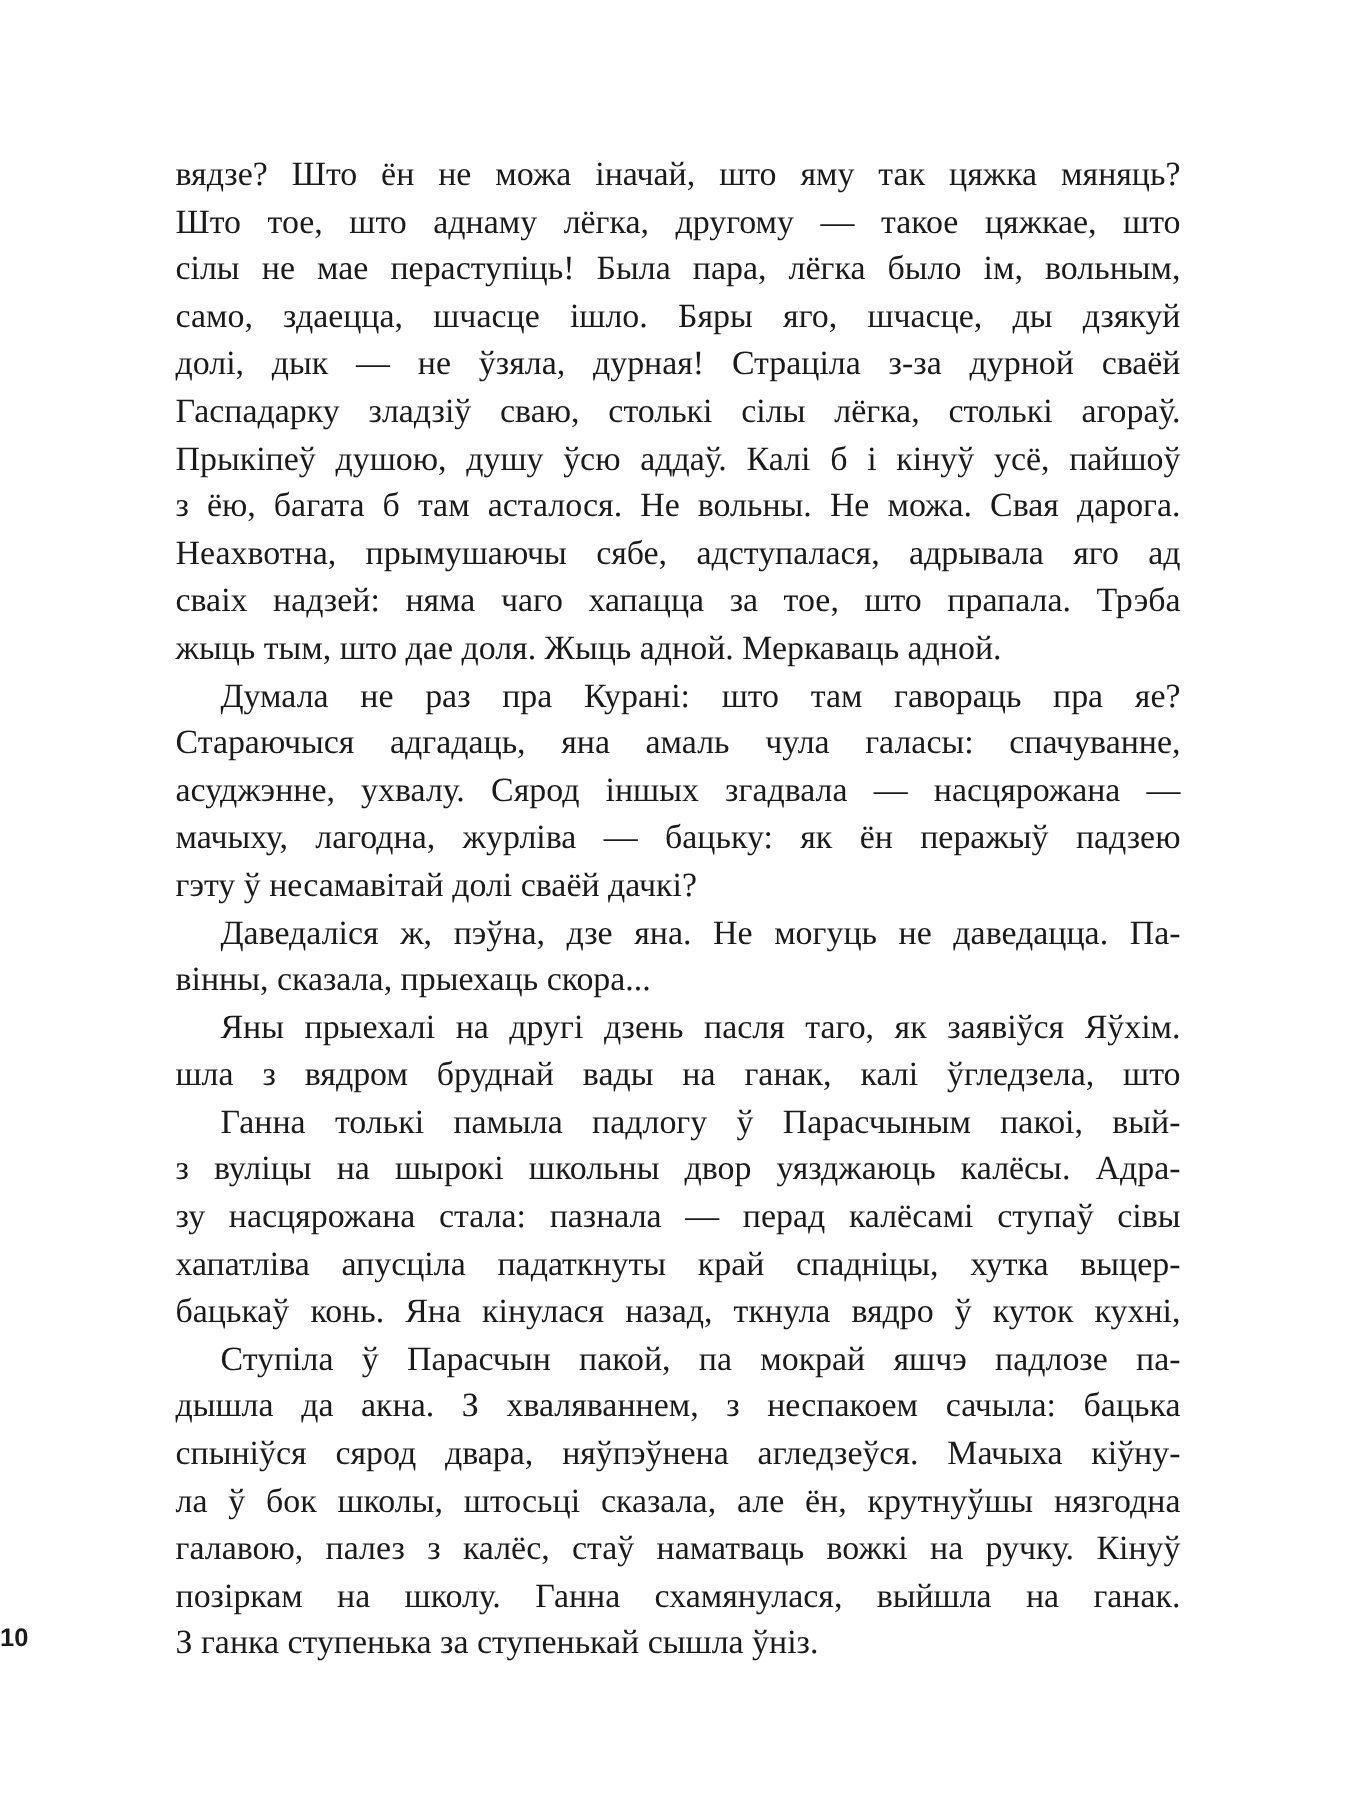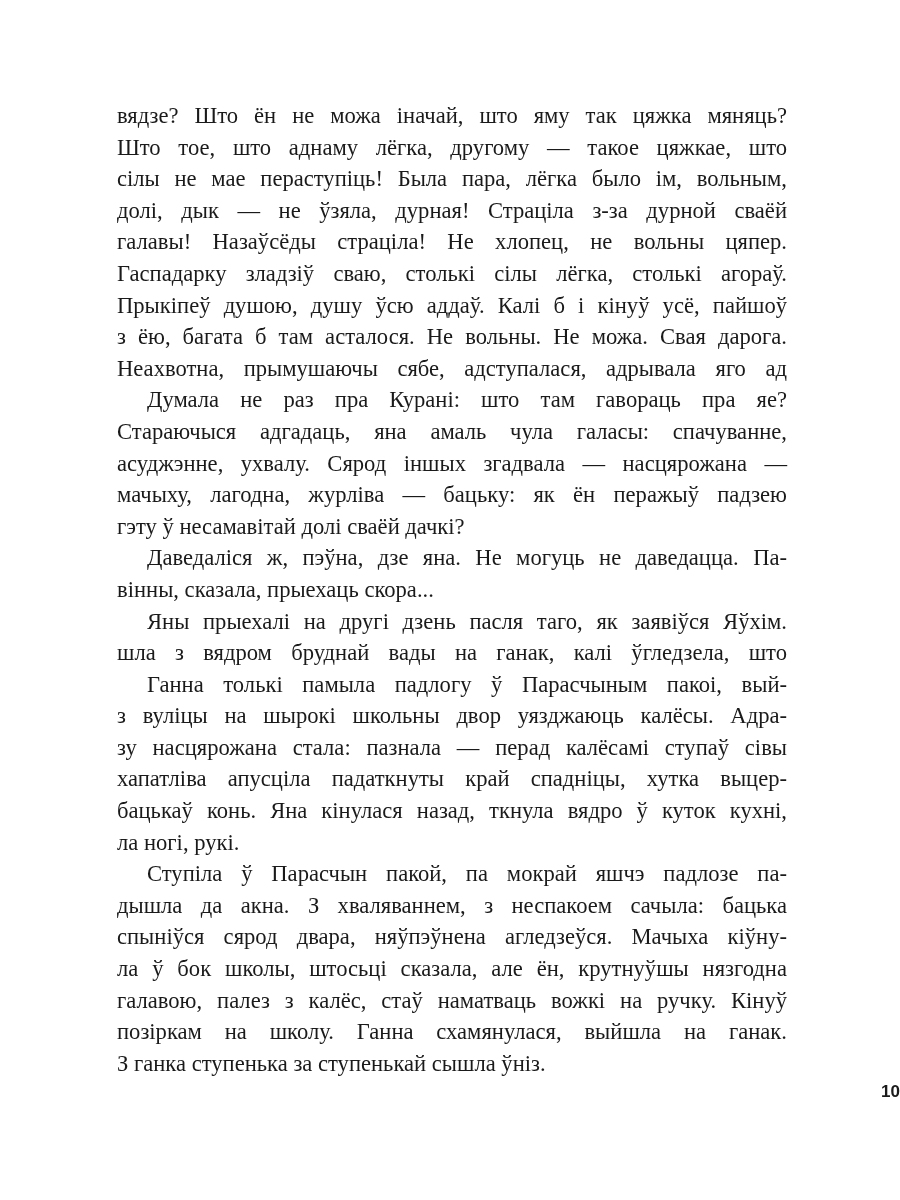--- a/index.html
+++ b/index.html
@@ -44,56 +44,57 @@
     text-align-last: left;
   }
   .text-block .line.indent {
     padding-left: 30px;
   }
   .page-number {
     position: absolute;
     left: 0;
     width: 900px;
     top: 1082px;
-    text-align: right;
+    text-align: left;
     font-family: "Liberation Sans", "DejaVu Sans", sans-serif;
     font-weight: bold;
     font-size: 17px;
     color: #1a1a1a;
   }
 </style>
 </head>
 <body>
 
 <div class="page">
   <div class="text-block">
     <span class="line">вядзе? Што ён не можа іначай, што яму так цяжка мяняць?</span>
     <span class="line">Што тое, што аднаму лёгка, другому — такое цяжкае, што</span>
     <span class="line">сілы не мае пераступіць! Была пара, лёгка было ім, вольным,</span>
+    <span class="line">само, здаецца, шчасце ішло. Бяры яго, шчасце, ды дзякуй</span>
     <span class="line">долі, дык — не ўзяла, дурная! Страціла з-за дурной сваёй</span>
-    <span class="line">галавы! Назаўсёды страціла! Не хлопец, не вольны цяпер.</span>
     <span class="line">Гаспадарку зладзіў сваю, столькі сілы лёгка, столькі агораў.</span>
     <span class="line">Прыкіпеў душою, душу ўсю аддаў. Калі б і кінуў усё, пайшоў</span>
     <span class="line">з ёю, багата б там асталося. Не вольны. Не можа. Свая дарога.</span>
     <span class="line">Неахвотна, прымушаючы сябе, адступалася, адрывала яго ад</span>
+    <span class="line">сваіх надзей: няма чаго хапацца за тое, што прапала. Трэба</span>
+    <span class="line last">жыць тым, што дае доля. Жыць адной. Меркаваць адной.</span>
     <span class="line indent">Думала не раз пра Курані: што там гавораць пра яе?</span>
     <span class="line">Стараючыся адгадаць, яна амаль чула галасы: спачуванне,</span>
     <span class="line">асуджэнне, ухвалу. Сярод іншых згадвала — насцярожана —</span>
     <span class="line">мачыху, лагодна, журліва — бацьку: як ён перажыў падзею</span>
     <span class="line last">гэту ў несамавітай долі сваёй дачкі?</span>
     <span class="line indent">Даведаліся ж, пэўна, дзе яна. Не могуць не даведацца. Па-</span>
     <span class="line last">вінны, сказала, прыехаць скора...</span>
     <span class="line indent">Яны прыехалі на другі дзень пасля таго, як заявіўся Яўхім.</span>
     <span class="line">шла з вядром бруднай вады на ганак, калі ўгледзела, што</span>
     <span class="line indent">Ганна толькі памыла падлогу ў Парасчыным пакоі, вый-</span>
     <span class="line">з вуліцы на шырокі школьны двор уязджаюць калёсы. Адра-</span>
     <span class="line">зу насцярожана стала: пазнала — перад калёсамі ступаў сівы</span>
     <span class="line">хапатліва апусціла падаткнуты край спадніцы, хутка выцер-</span>
     <span class="line">бацькаў конь. Яна кінулася назад, ткнула вядро ў куток кухні,</span>
-    <span class="line last">ла ногі, рукі.</span>
     <span class="line indent">Ступіла ў Парасчын пакой, па мокрай яшчэ падлозе па-</span>
     <span class="line">дышла да акна. З хваляваннем, з неспакоем сачыла: бацька</span>
     <span class="line">спыніўся сярод двара, няўпэўнена агледзеўся. Мачыха кіўну-</span>
     <span class="line">ла ў бок школы, штосьці сказала, але ён, крутнуўшы нязгодна</span>
     <span class="line">галавою, палез з калёс, стаў наматваць вожкі на ручку. Кінуў</span>
     <span class="line">позіркам на школу. Ганна схамянулася, выйшла на ганак.</span>
     <span class="line last">З ганка ступенька за ступенькай сышла ўніз.</span>
 
   </div>
 

